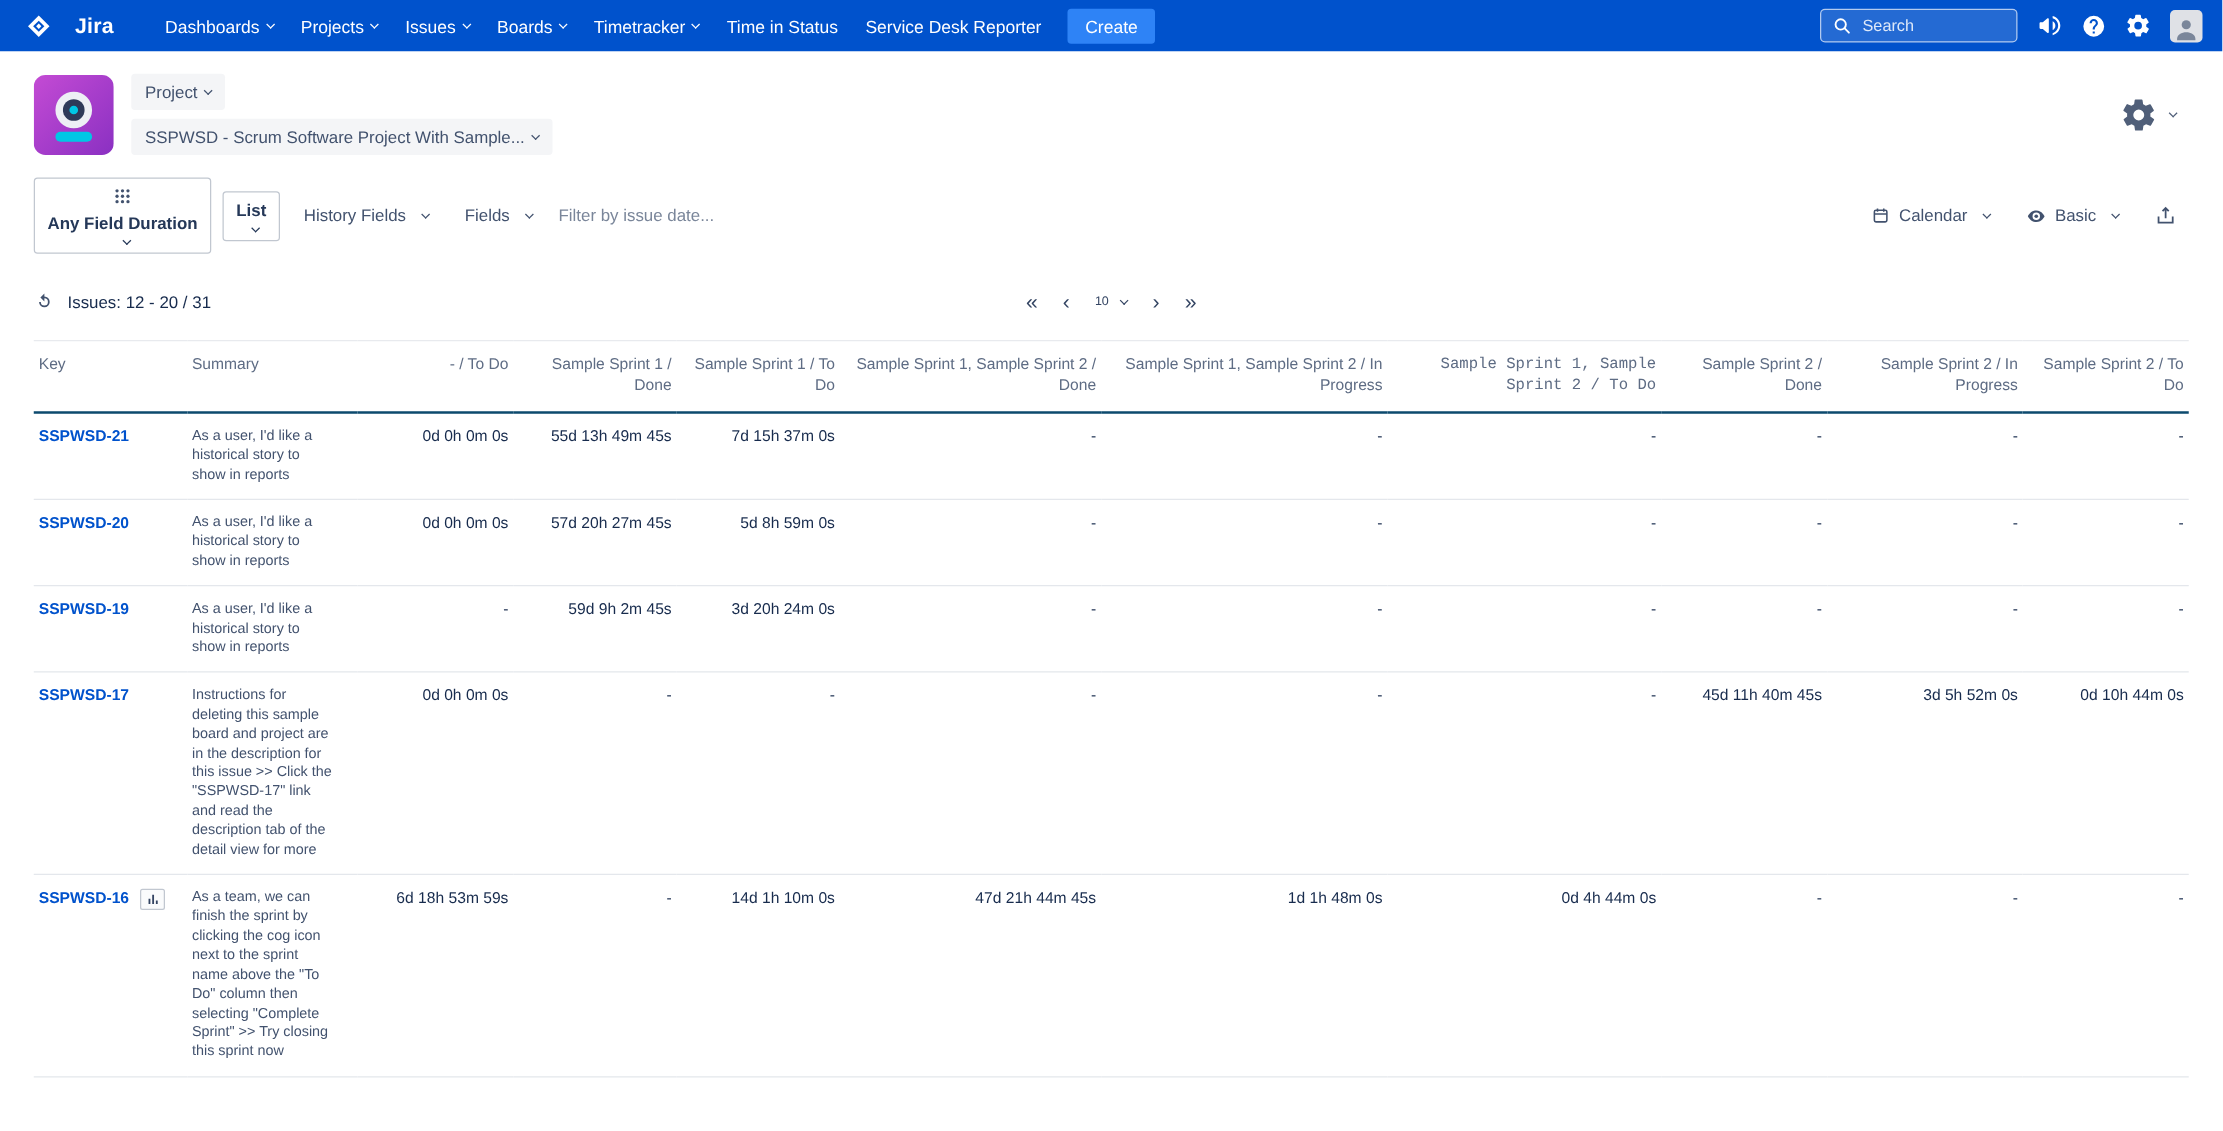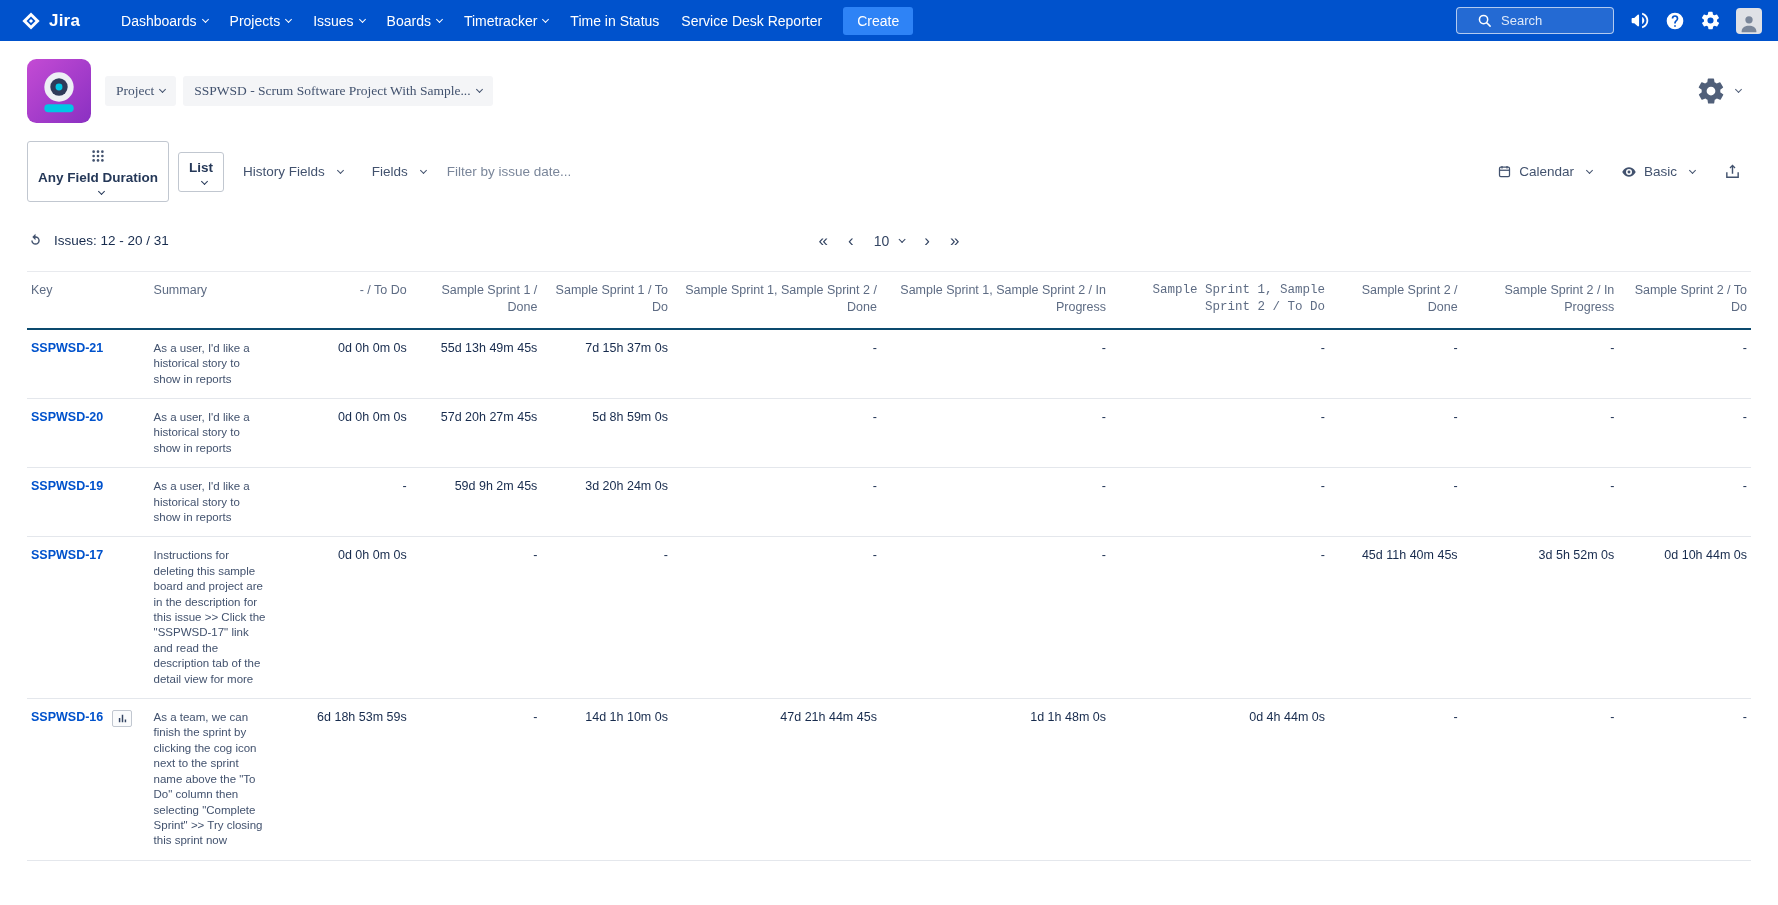--- a/index.html
+++ b/index.html
@@ -6,56 +6,56 @@
   html,body { margin:0; padding:0; }
   body {
     width:1778px; min-height:905px; overflow:hidden;
     background:#fff; font-family:"Liberation Sans", sans-serif; color:#172B4D;
   }
   
   .navbar {
     height:41px; background:#0052CC; color:#fff;
     display:flex; align-items:center; padding:0 16px;
   }
-  .brand { display:flex; align-items:center; gap:7px; padding:0 4px; cursor:pointer; }
+  .brand { display:flex; align-items:center; gap:18px; padding:0 4px; cursor:pointer; }
   .brand-text { font-size:17px; font-weight:bold; letter-spacing:.2px; }
   .main-nav { display:flex; align-items:center; margin-left:26px; height:100%;justify-content:center; }
   .nav-item {
     display:flex; align-items:center; padding:0 11px; height:100%;
     font-size:14px; color:#fff; cursor:pointer; white-space:nowrap;
   }
   .chev {
     display:inline-block; width:5px; height:5px;
     border-right:1.7px solid currentColor; border-bottom:1.7px solid currentColor;
     transform:rotate(45deg); margin-left:6px; margin-top:-3px;
   }
   .create-btn {
     margin-left:10px; background:#2E83F6; color:#fff; border:none; border-radius:3px;
     font-family:inherit; font-size:14px; padding:6px 14px; cursor:pointer;
   }
   .nav-right { margin-left:auto; display:flex; align-items:center; gap:15px; }
   .search-box {
     display:flex; align-items:center; gap:7px;
     border:1px solid rgba(255,255,255,.65); border-radius:4px;
-    background:rgba(255,255,255,.14); padding:4px 20px; width:158px; height:27px;
+    background:rgba(255,255,255,.14); padding:4px 9px; width:158px; height:27px;
   }
   .search-box input {
     background:transparent; border:none; outline:none; color:#fff;
     font-family:inherit; font-size:13px; width:110px;
   }
   .search-box input::placeholder { color:rgba(255,255,255,.85); }
   .nav-icon { display:flex; align-items:center; cursor:pointer; }
   .avatar {
     width:26px; height:26px; border-radius:4px; background:#DFE1E6;
     display:flex; align-items:flex-end; justify-content:center; overflow:hidden; cursor:pointer;
   }
   
   .project-header { display:flex; align-items:center; padding:18px 27px 10px; }
   .project-avatar { width:64px; height:64px; flex:0 0 auto; }
-  .project-meta { display:flex; flex-direction:row; gap:7px; margin-left:14px; align-items:flex-start;font-family:Liberation Serif, serif; }
+  .project-meta { display:flex; flex-direction:column; gap:7px; margin-left:14px; align-items:flex-start; }
   .chip {
     display:flex; align-items:center; background:#F4F5F7; border:none; border-radius:3px;
     color:#42526E; font-family:inherit; font-size:13.5px; padding:7px 11px; cursor:pointer;
   }
   .header-right { margin-left:auto; display:flex; align-items:center; color:#505F79; gap:4px; padding-right:10px; cursor:pointer; }
   
   .toolbar { display:flex; align-items:center; padding:8px 27px 12px; gap:9px; }
   .tb-btn {
     display:flex; align-items:center; gap:7px; background:transparent; border:none; border-radius:3px;
     color:#42526E; font-family:inherit; font-size:13.5px; padding:7px 10px; cursor:pointer; white-space:nowrap;
@@ -69,21 +69,21 @@
   .filter-input::placeholder { color:#7A869A; }
   
   .issues-bar { display:flex; align-items:center; position:relative; padding:18px 27px 8px; }
   .refresh { display:flex; align-items:center; margin-right:10px; cursor:pointer; }
   .issues-count { font-size:13.5px; color:#172B4D; }
   .pagination {
     position:absolute; left:50%; transform:translateX(-50%);
     display:flex; align-items:center; gap:20px; color:#344563;
   }
   .pg { font-size:17px; line-height:1; cursor:pointer; user-select:none; }
-  .page-size { display:flex; align-items:center; font-size:14px; gap:4px; }
+  .page-size { display:flex; align-items:center; font-size:10px; gap:4px; }
   
   .table-wrap { padding:14px 27px 0; }
   table { width:100%; border-collapse:collapse; table-layout:fixed; }
   col.c-key{width:122px;} col.c-sum{width:136px;} col.c3{width:124px;} col.c4{width:130px;}
   col.c5{width:130px;} col.c6{width:208px;} col.c7{width:228px;} col.c8{width:218px;}
   col.c9{width:132px;} col.c10{width:156px;} col.c11{width:132px;}
   thead tr { border-top:1px solid #E8EAEE; border-bottom:2px solid #0c4a6e; }
   th {
     font-size:12.5px; font-weight:normal; color:#5E6C84; line-height:1.35;
     padding:10px 4px 12px; vertical-align:top; cursor:pointer;

